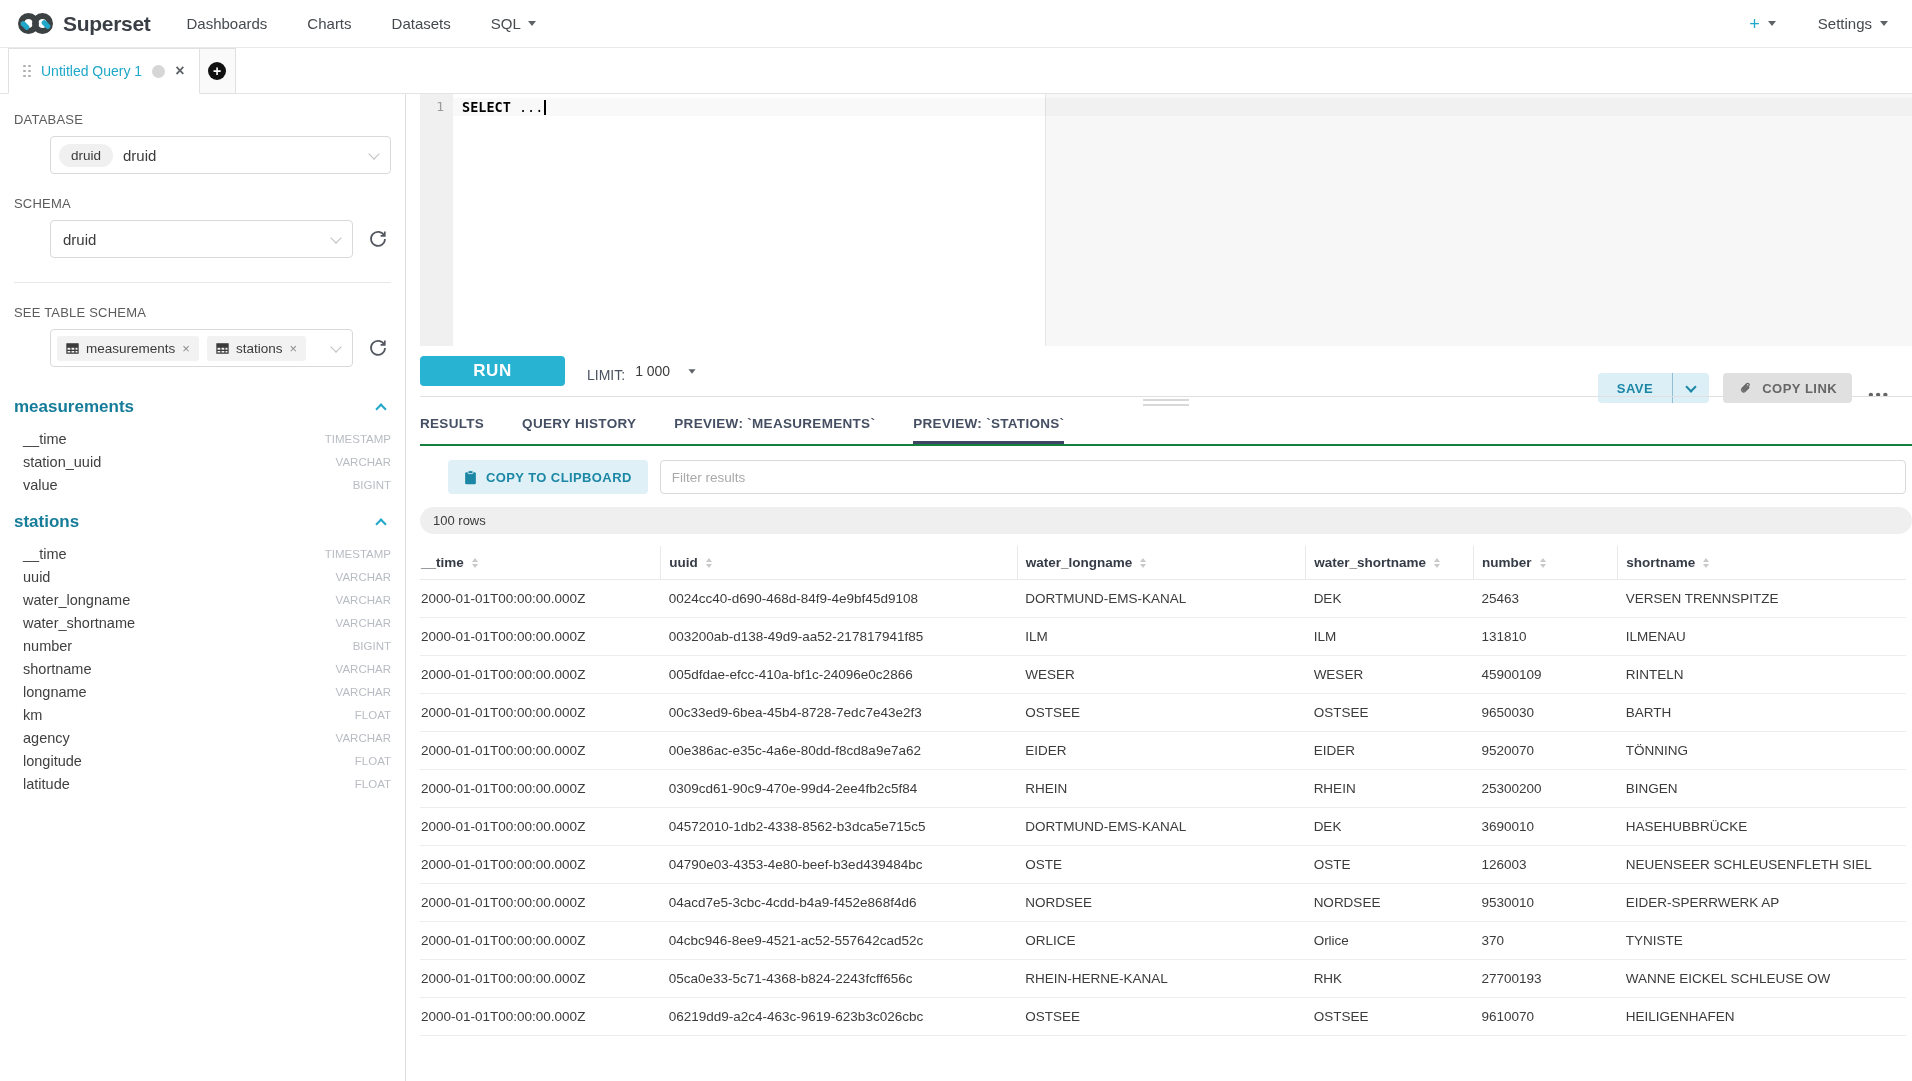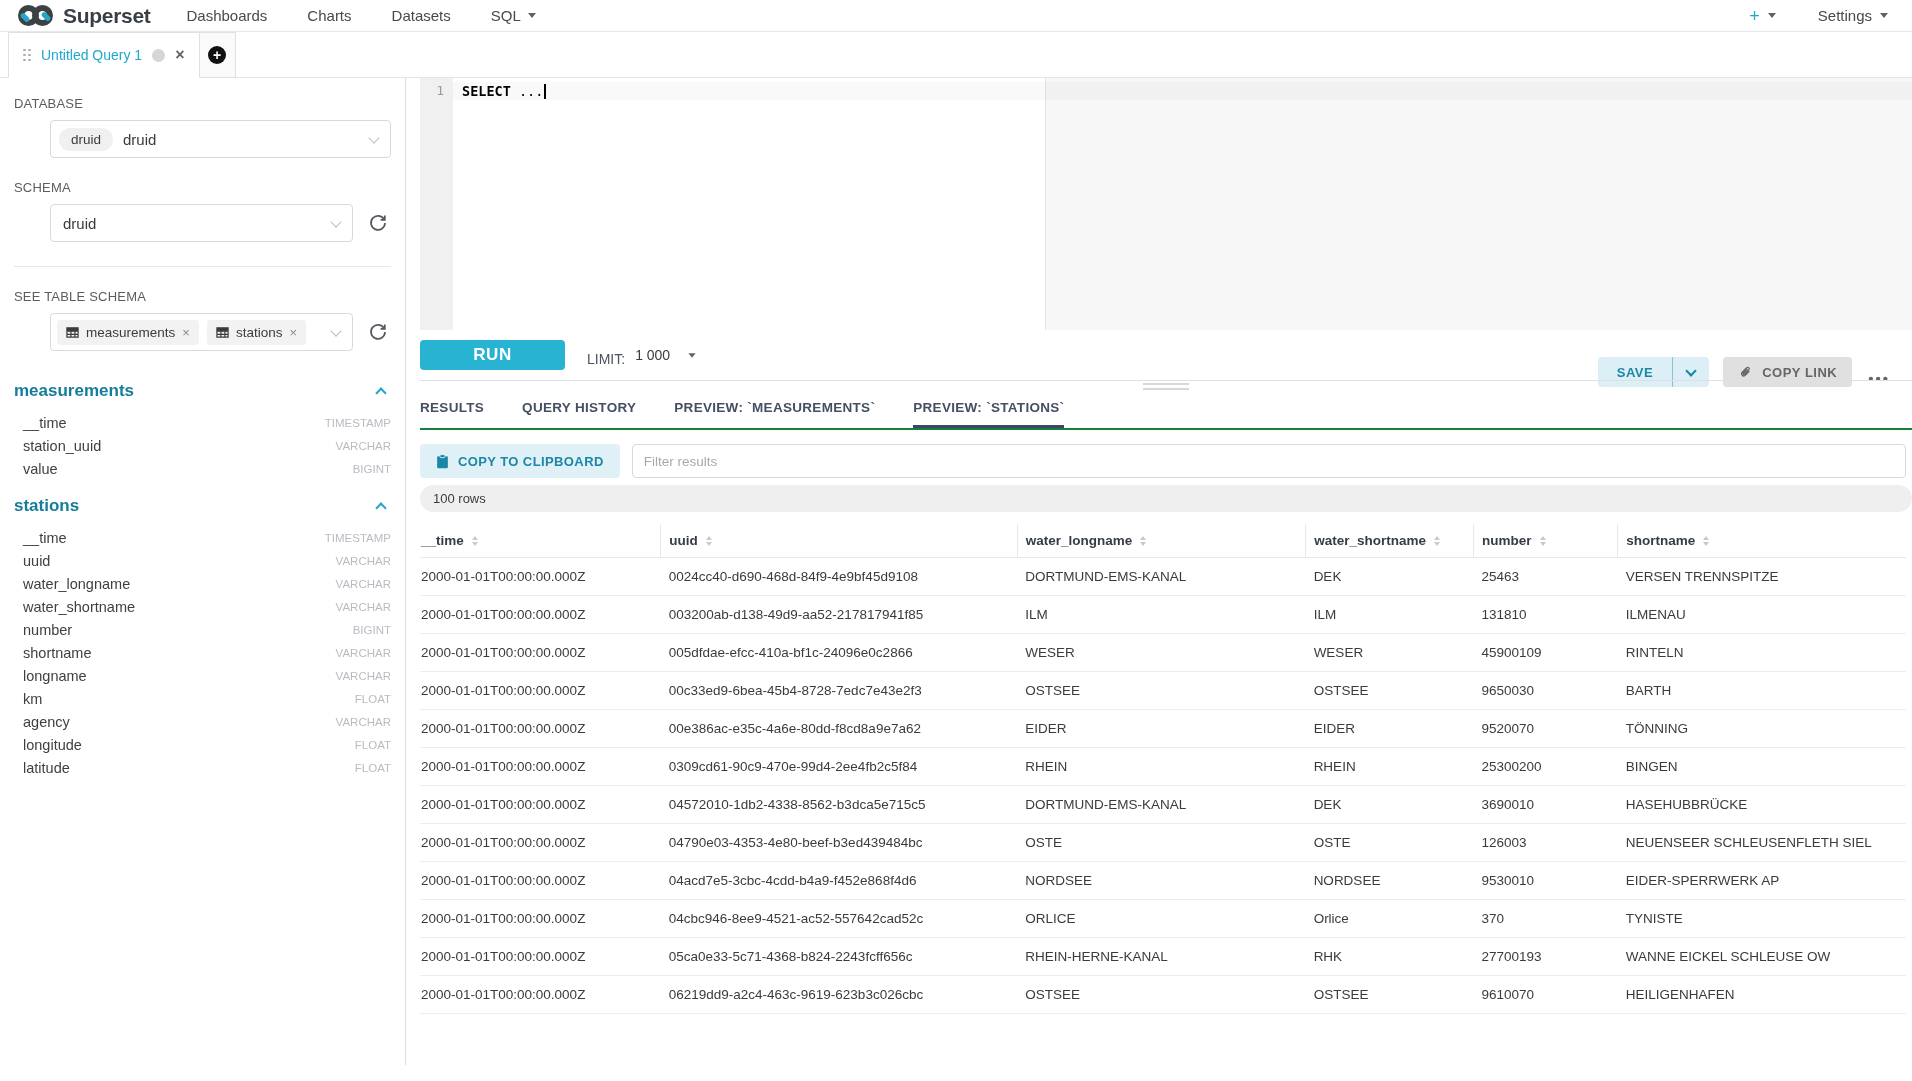--- a/index.html
+++ b/index.html
@@ -1,20 +1,20 @@
 <!DOCTYPE html>
 <html><head>
 <meta charset="utf-8">
 <style>
   * { margin:0; padding:0; box-sizing:border-box; }
   html,body { width:1912px; height:1081px; overflow:hidden; background:#fff;
               font-family:"Liberation Sans","DejaVu Sans",sans-serif; color:#3b3b3b; }
 
   
-  .navbar { height:32px; display:flex; align-items:center; padding:0 24px 0 18px;
+  .navbar { height:48px; display:flex; align-items:center; padding:0 24px 0 18px;
             border-bottom:1px solid #e8e8e8; }
   .logo { display:flex; align-items:center; margin-right:10px; }
   .ring { width:21px; height:21px; border:6px solid #3c4144; border-radius:50%; position:relative; }
   .ring + .ring { margin-left:-7px; }
   .ring .accent { position:absolute; width:10px; height:5px; background:#20A7C9;
                   top:4px; left:-4px; transform:rotate(45deg); border-radius:2px; }
   .ring:last-child .accent { top:3px; left:3px; transform:rotate(45deg); }
   .brand { font-size:21px; font-weight:bold; color:#3a3f45; letter-spacing:-0.3px; margin-right:36px; }
   .nav-items { display:flex; gap:40px; align-items:center; }
   .nav-item { font-size:15px; color:#464a4e; cursor:pointer; display:flex; align-items:center; gap:7px; }
@@ -119,26 +119,26 @@
 
   
   .south-tabs { height:40px; display:flex; gap:38px; border-bottom:2px solid #15803d; padding-right:6px; }
   .stab { display:flex; align-items:center; font-size:13.5px; font-weight:600; color:#454f63;
           letter-spacing:.3px; border-bottom:3px solid transparent; cursor:pointer; }
   .stab.active { border-bottom-color:#3e4565; }
 
   .copy-row { margin-top:14px; display:flex; gap:12px; align-items:center; padding-right:6px; }
   .copy-clip { height:34px; background:#dff1f7; border:none; border-radius:4px; padding:0 16px;
                display:flex; align-items:center; gap:9px; color:#1b87a5; font-weight:bold;
-               font-size:13px; letter-spacing:.4px; cursor:pointer; font-family:inherit; }
+               font-size:13px; letter-spacing:.4px; cursor:pointer; font-family:inherit;margin-left:28px; }
   .filter-input { flex:1; height:34px; border:1px solid #d9d9d9; border-radius:4px; padding:0 11px;
                   font-size:13.5px; font-family:inherit; color:#3b3b3b; }
   .filter-input::placeholder { color:#a9a9a9; }
 
-  .rows-badge { display:inline-flex; margin-top:7px; background:#efefef; border-radius:14px;
+  .rows-badge { display:inline-flex; margin-top:13px; background:#efefef; border-radius:14px;
                 padding:6px 13px; font-size:13px; color:#3b3b3b; }
 
   
   .results-table { margin-top:12px; width:calc(100% - 6px); border-collapse:collapse; table-layout:fixed; }
   .results-table th { text-align:left; font-size:13.5px; font-weight:bold; color:#353c47;
                       padding:9px 10px 9px 8px; border-right:1px solid #e9e9e9;
                       border-bottom:1px solid #e9e9e9; cursor:pointer; }
   .results-table th:first-child { padding-left:1px; }
   .results-table th:last-child { border-right:none; }
   .results-table td { font-size:13.5px; color:#3b3b3b; padding:11px 10px 11px 8px;

